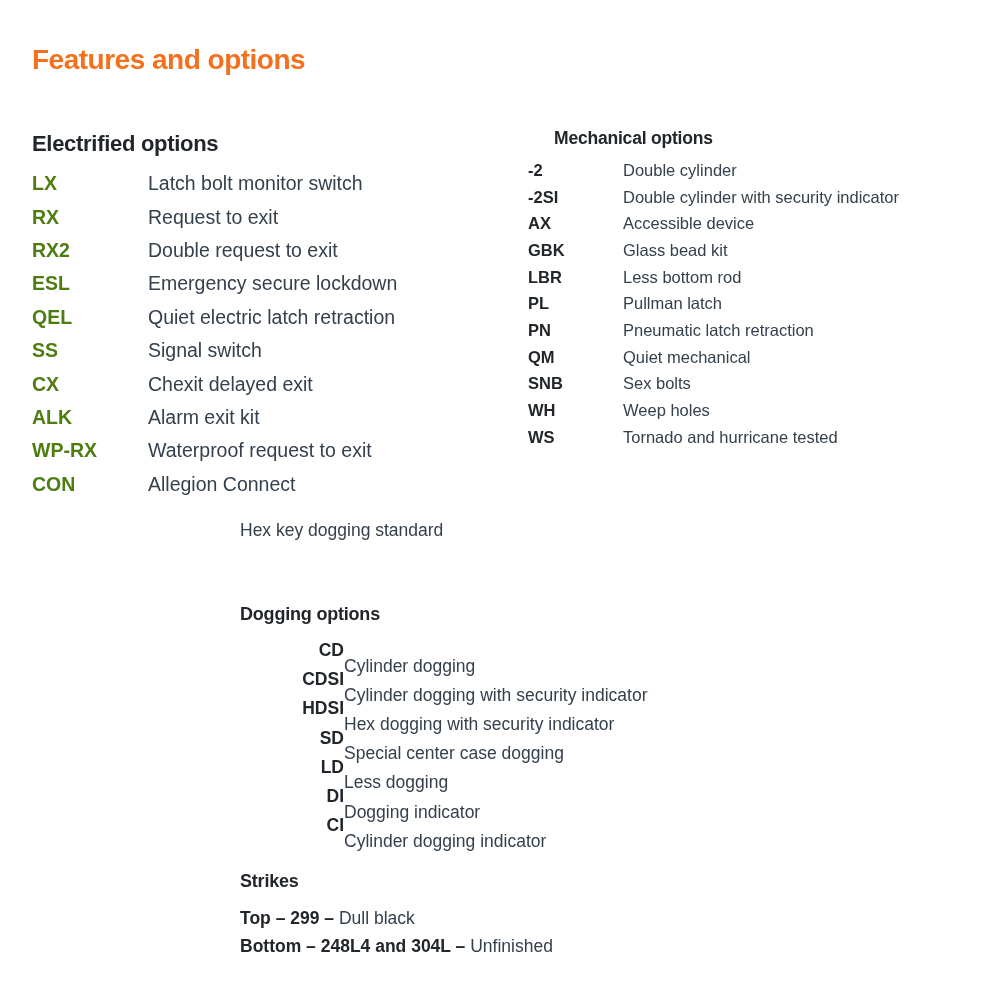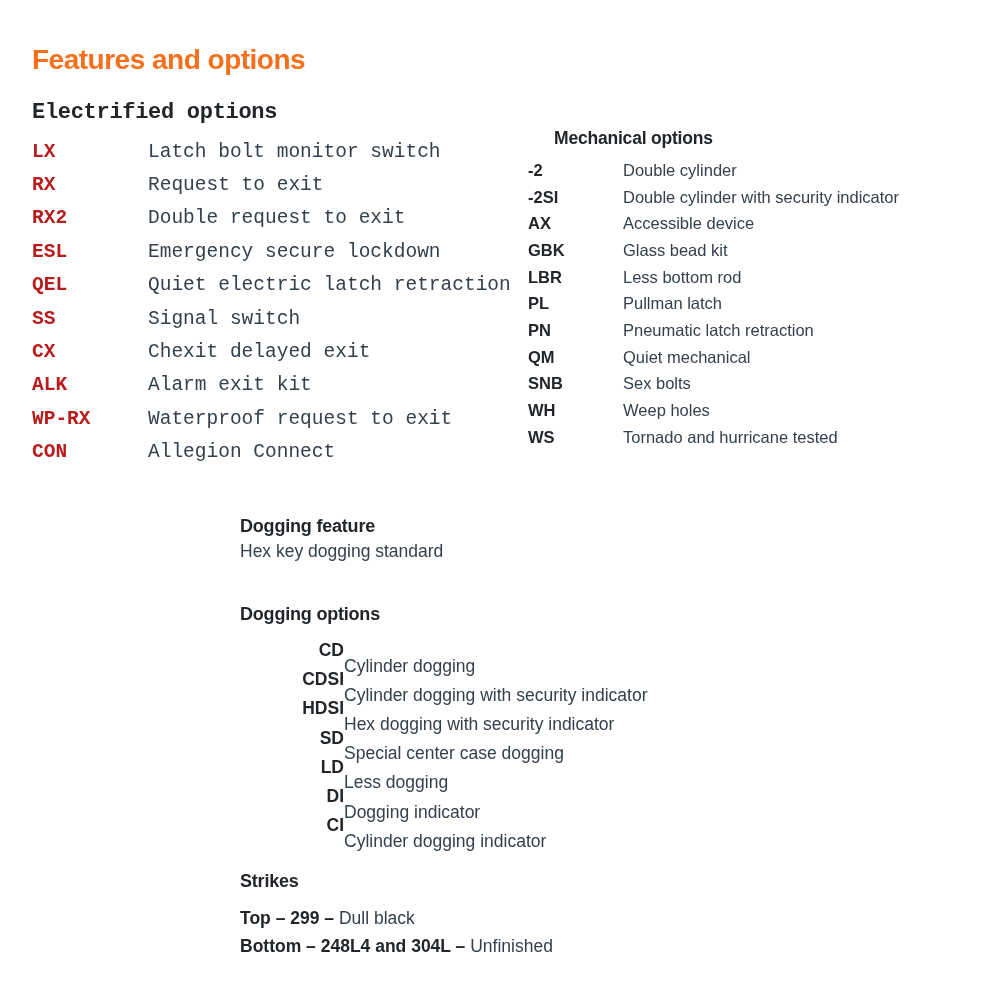--- a/index.html
+++ b/index.html
@@ -21,42 +21,41 @@
     top: 44px;
     font-size: 28px;
     font-weight: bold;
     letter-spacing: -0.5px;
     color: #F4701D;
   }
   
   .electrified {
     position: absolute;
     left: 32px;
-    top: 100px;
+    top: 131px;
     width: 480px;
-    font-family: Liberation Mono, monospace;
   }
   .electrified .section-heading {
     font-size: 22px;
     font-weight: bold;
     letter-spacing: -0.3px;
     color: #22262a;
     margin-bottom: 10px;
   }
   .electrified .row {
     display: flex;
     height: 33.4px;
     align-items: center;
     font-size: 19.5px;
   }
   .electrified .code {
     width: 116px;
     flex: 0 0 116px;
     font-weight: bold;
-    color: #b91c1c;
+    color: #4d7c0f;
   }
   .electrified .desc {
     color: #35404d;
   }
   
   .mechanical {
     position: absolute;
     left: 528px;
     top: 128px;
     width: 460px;
@@ -238,21 +237,20 @@
         <span class="desc">Weep holes</span>
       </div>
       <div class="row">
         <span class="code">WS</span>
         <span class="desc">Tornado and hurricane tested</span>
       </div>
     </div>
   </div>
 
   <div class="mid dogging-feature">
-    <div class="section-heading">Dogging feature</div>
     <div class="feature-text">Hex key dogging standard</div>
   </div>
 
   <div class="mid dogging-options">
     <div class="section-heading">Dogging options</div>
     <div class="list">
       <div class="row">
         <span class="code">CD</span>
         <span class="desc">Cylinder dogging</span>
       </div>

